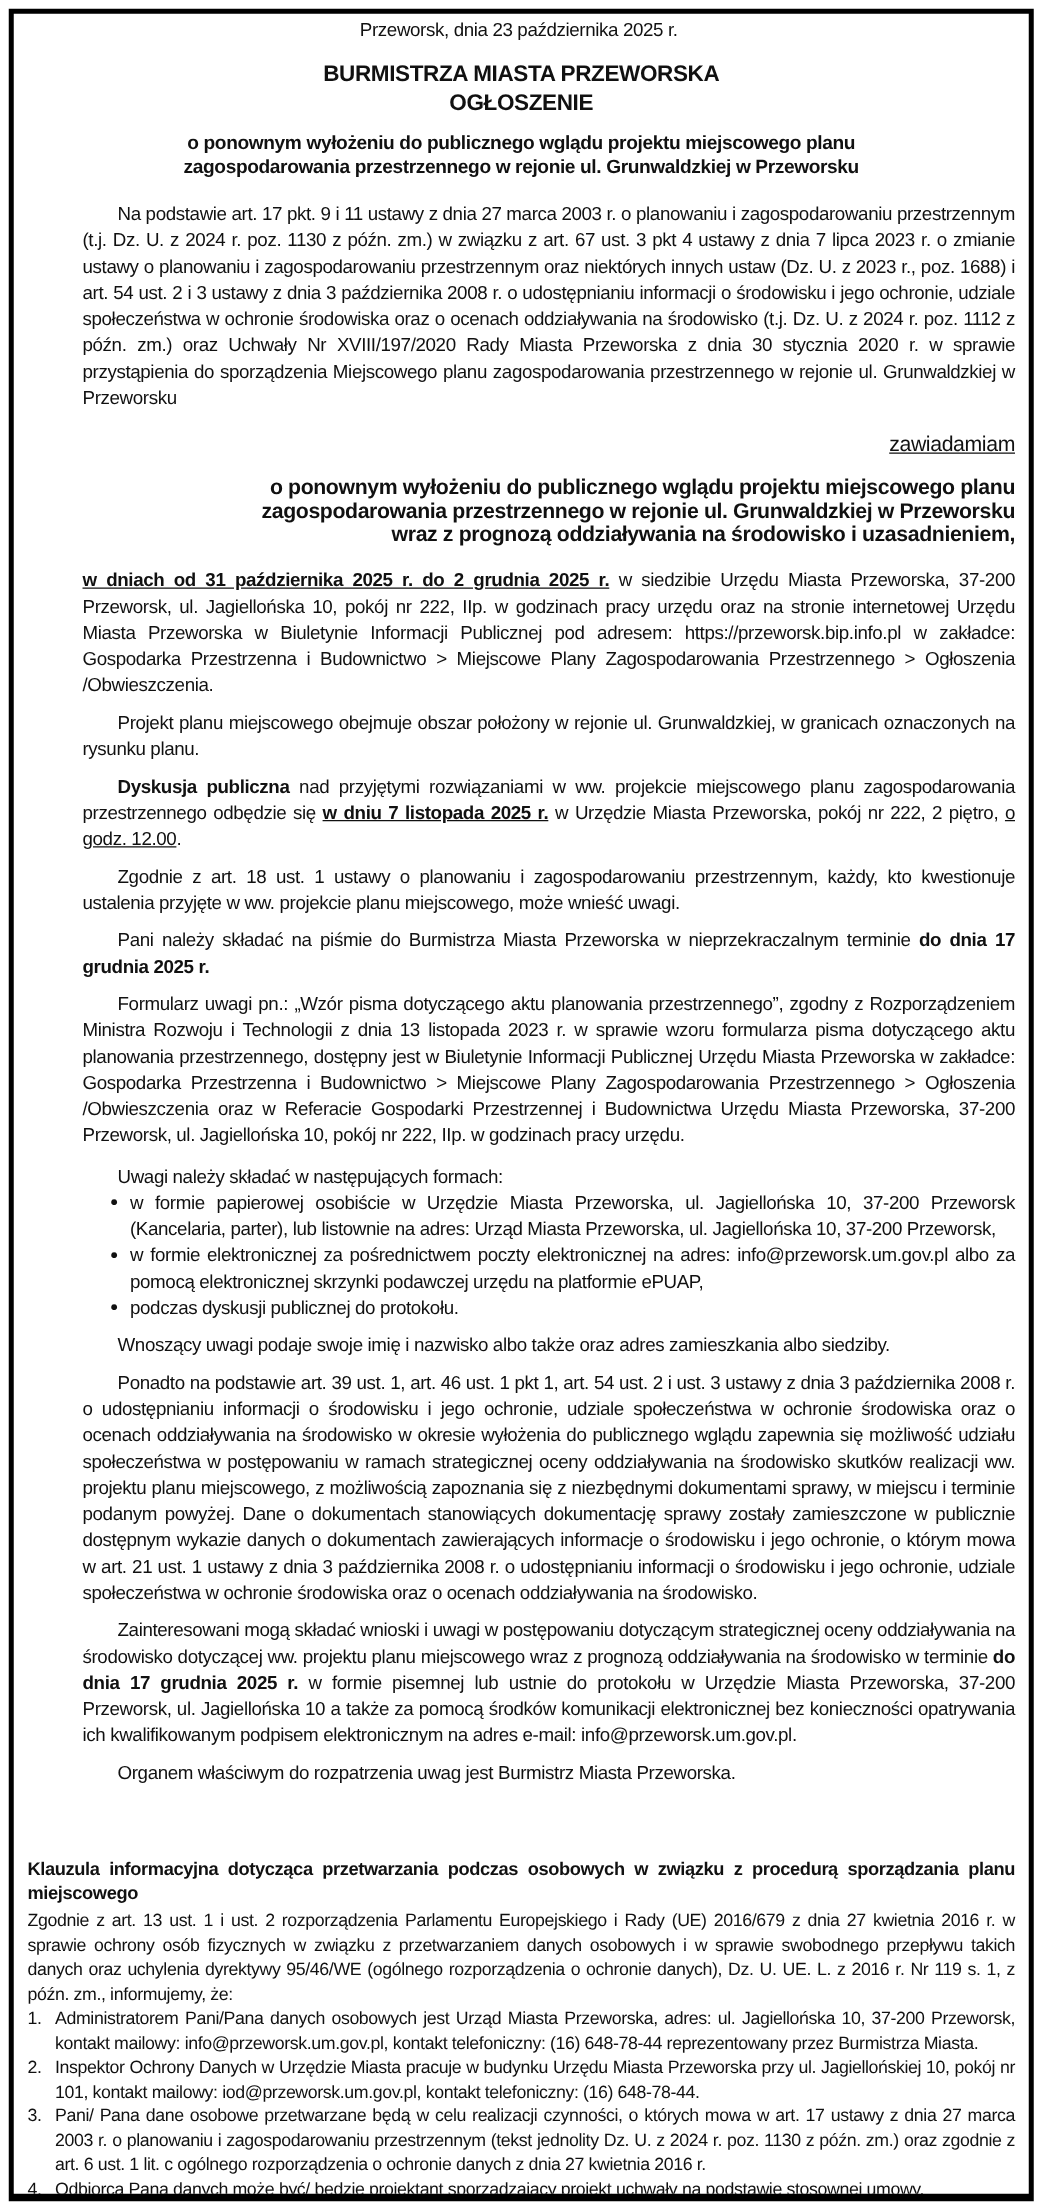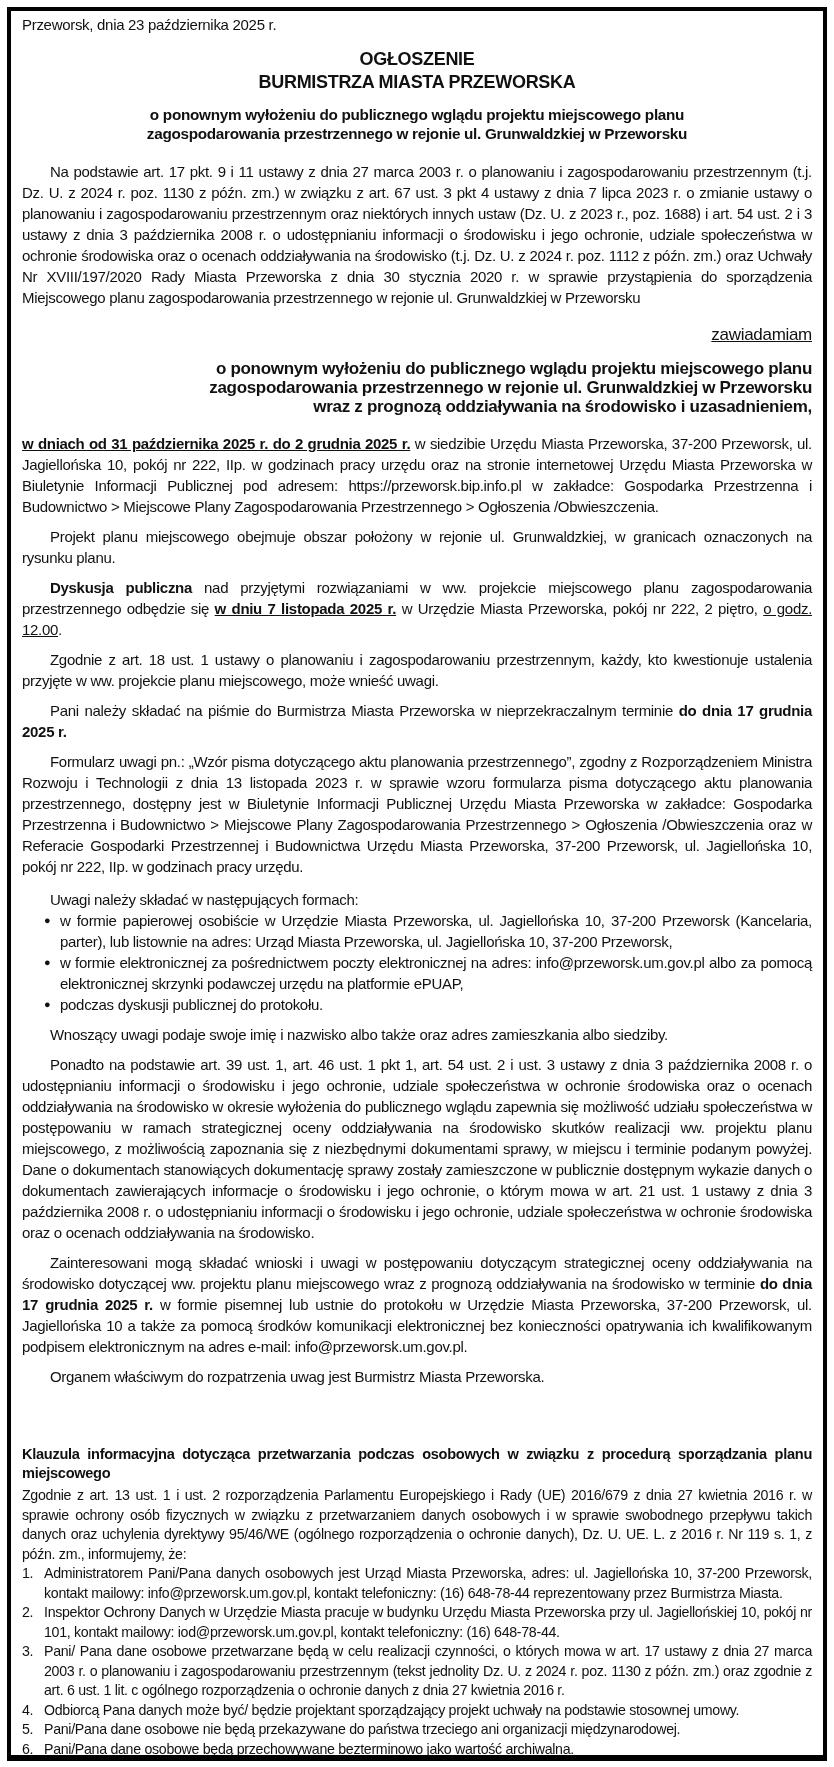--- a/index.html
+++ b/index.html
@@ -18,21 +18,21 @@
   .frame {
     position: absolute; left: 7px; top: 7px;
     width: 820px; height: 1754px;
     box-sizing: border-box;
     border: 4px solid #000000;
     border-bottom-width: 6px;
     padding: 3px 11px 6px 11px;
     overflow: hidden;
   }
   .date-line {
-    text-align: left;
+    text-align: center;
     font-size: 15px;
     letter-spacing: -0.3px;
     margin: 2px 4px 0 0;
   }
   .title {
     text-align: center;
     font-weight: bold;
     font-size: 18px;
     line-height: 23px;
     letter-spacing: -0.3px;
@@ -41,21 +41,21 @@
   .title-block { margin-top: 15px; }
   .subtitle-block { margin-top: 11px; }
   .subtitle {
     text-align: center;
     font-weight: bold;
     font-size: 15.3px;
     line-height: 19px;
     letter-spacing: -0.3px;
     margin: 0;
   }
-  main { display: block; }
+  main { display: block; margin-left: 44px; }
   .p {
     font-size: 15px;
     line-height: 21px;
     letter-spacing: -0.3px;
     text-align: justify;
     margin: 9px 0 0 0;
   }
   .ind { text-indent: 28px; }
   .first-p { margin-top: 18px; }
   .center-line {
@@ -119,22 +119,22 @@
 </style>
 </head>
 <body>
 
 <div class="sheet">
   <div class="frame">
 
     <div class="date-line">Przeworsk, dnia 23 października 2025 r.</div>
 
     <div class="title-block">
+      <h1 class="title">BURMISTRZA MIASTA PRZEWORSKA</h1>
       <h1 class="title">OGŁOSZENIE</h1>
-      <h1 class="title">BURMISTRZA MIASTA PRZEWORSKA</h1>
     </div>
 
     <div class="subtitle-block">
       <h2 class="subtitle">o ponownym wyłożeniu do publicznego wglądu projektu miejscowego planu</h2>
       <h2 class="subtitle">zagospodarowania przestrzennego w rejonie ul. Grunwaldzkiej w Przeworsku</h2>
     </div>
 
     <main id="main-content">
         <p class="p ind first-p"><span>Na podstawie art. 17 pkt. 9 i 11 ustawy z dnia 27 marca 2003 r. o planowaniu i zagospodarowaniu przestrzennym (t.j. Dz. U. z 2024 r. poz. 1130 z późn. zm.) w związku z art. 67 ust. 3 pkt 4 ustawy z dnia 7 lipca 2023 r. o zmianie ustawy o planowaniu i zagospodarowaniu przestrzennym oraz niektórych innych ustaw (Dz. U. z 2023 r., poz. 1688) i art. 54 ust. 2 i 3 ustawy z dnia 3 października 2008 r. o udostępnianiu informacji o środowisku i jego ochronie, udziale społeczeństwa w ochronie środowiska oraz o ocenach oddziaływania na środowisko (t.j. Dz. U. z 2024 r. poz. 1112 z późn. zm.) oraz Uchwały Nr XVIII/197/2020 Rady Miasta Przeworska z dnia 30 stycznia 2020 r. w sprawie przystąpienia do sporządzenia Miejscowego planu zagospodarowania przestrzennego w rejonie ul. Grunwaldzkiej w Przeworsku</span></p>
         <div class="zawiadamiam">

